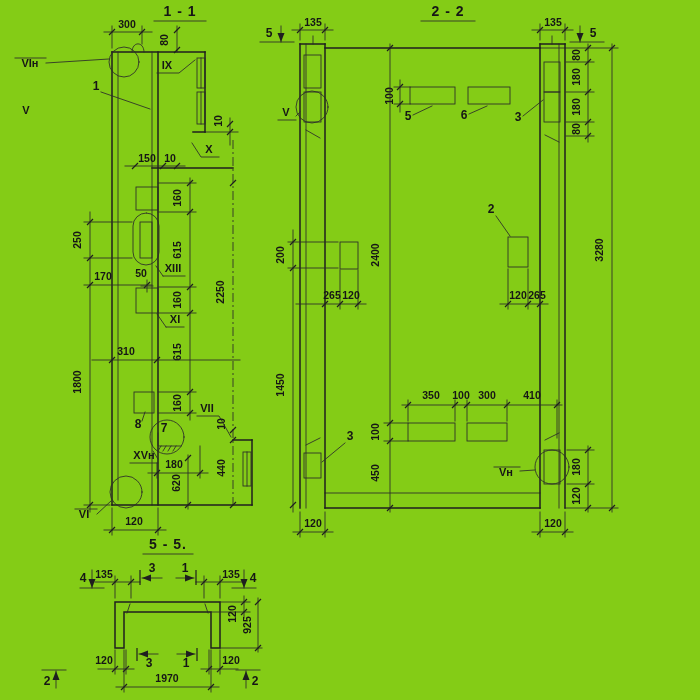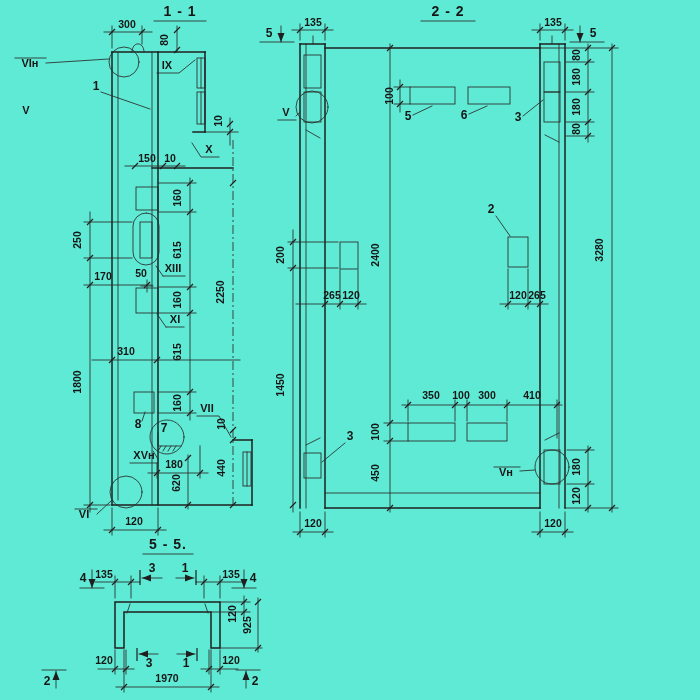--- a/index.html
+++ b/index.html
@@ -1,16 +1,16 @@
 <!DOCTYPE html>
 <html><head>
 <meta charset="utf-8">
 <style>
   html,body{margin:0;padding:0;background:#e8e8e8;}
-  #page{width:700px;height:700px;background:#5eead4;position:relative;overflow:hidden;}
+  #page{width:700px;height:700px;background:#84cc16;position:relative;overflow:hidden;}
   svg{display:block;}
   .ln{stroke:#1f1f1f;stroke-width:1.5;fill:none;stroke-linecap:square;}
   .tn{stroke:#2a2a2a;stroke-width:0.85;fill:none;stroke-linecap:square;}
   .tk{stroke:#1f1f1f;stroke-width:1.2;fill:none;}
   .dd{stroke:#2a2a2a;stroke-width:0.85;fill:none;stroke-dasharray:9 3 2 3;}
   .fl{fill:#1f1f1f;stroke:none;}
   text{font-family:"Liberation Sans","DejaVu Sans",sans-serif;font-weight:bold;fill:#161616;}
   .dim{font-size:10.5px;}
   .rn{font-size:11px;}
   .pt{font-size:12px;}

